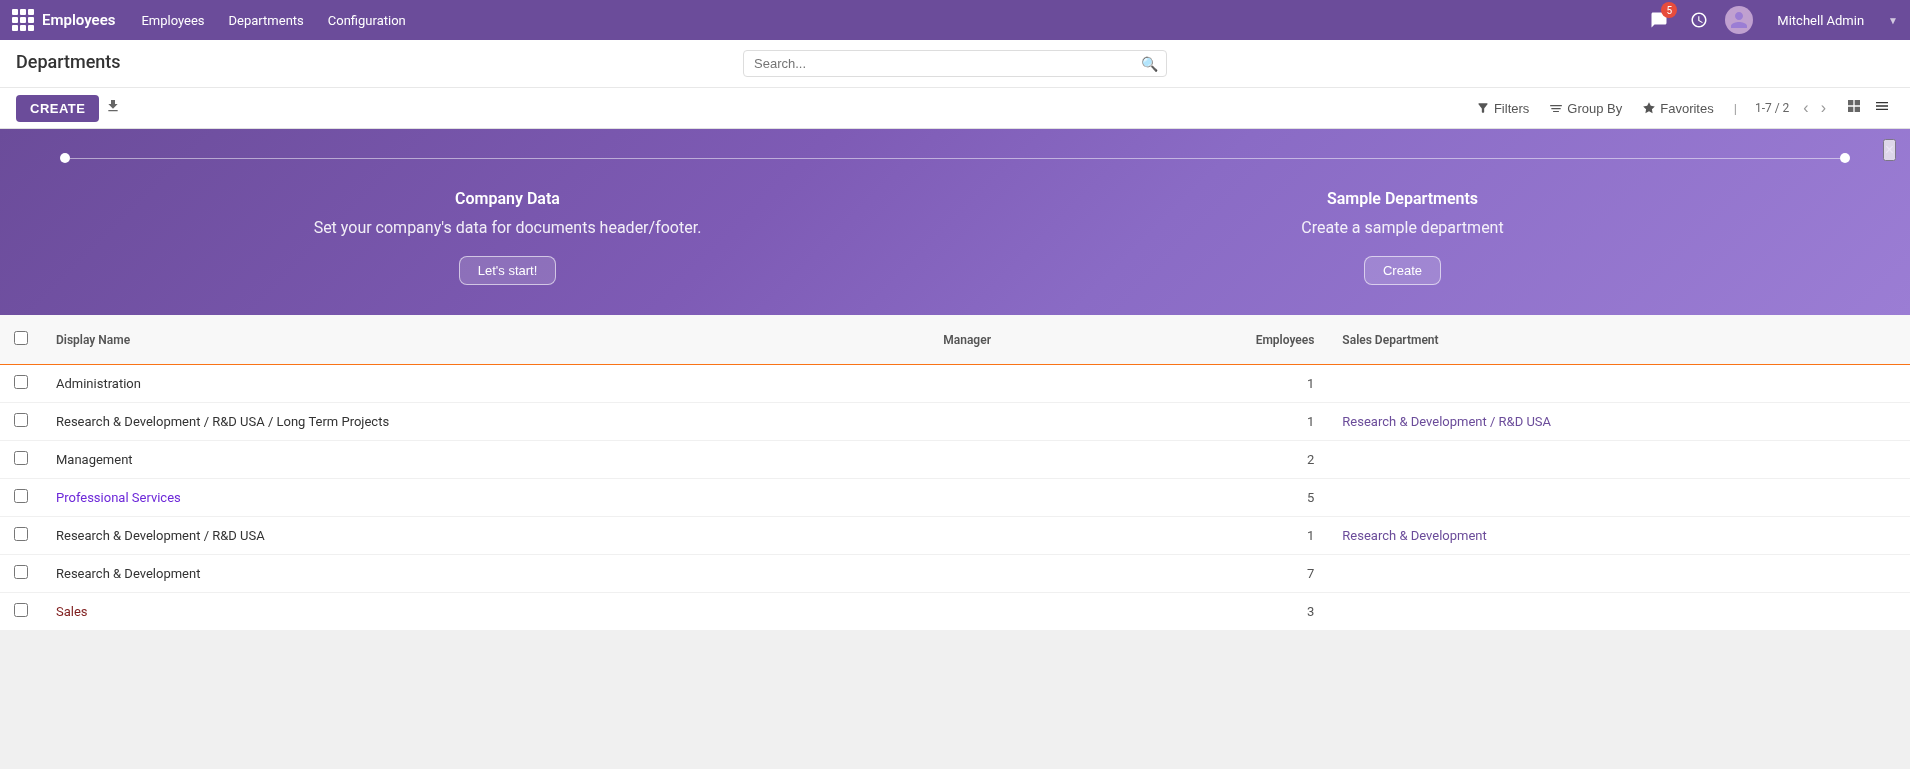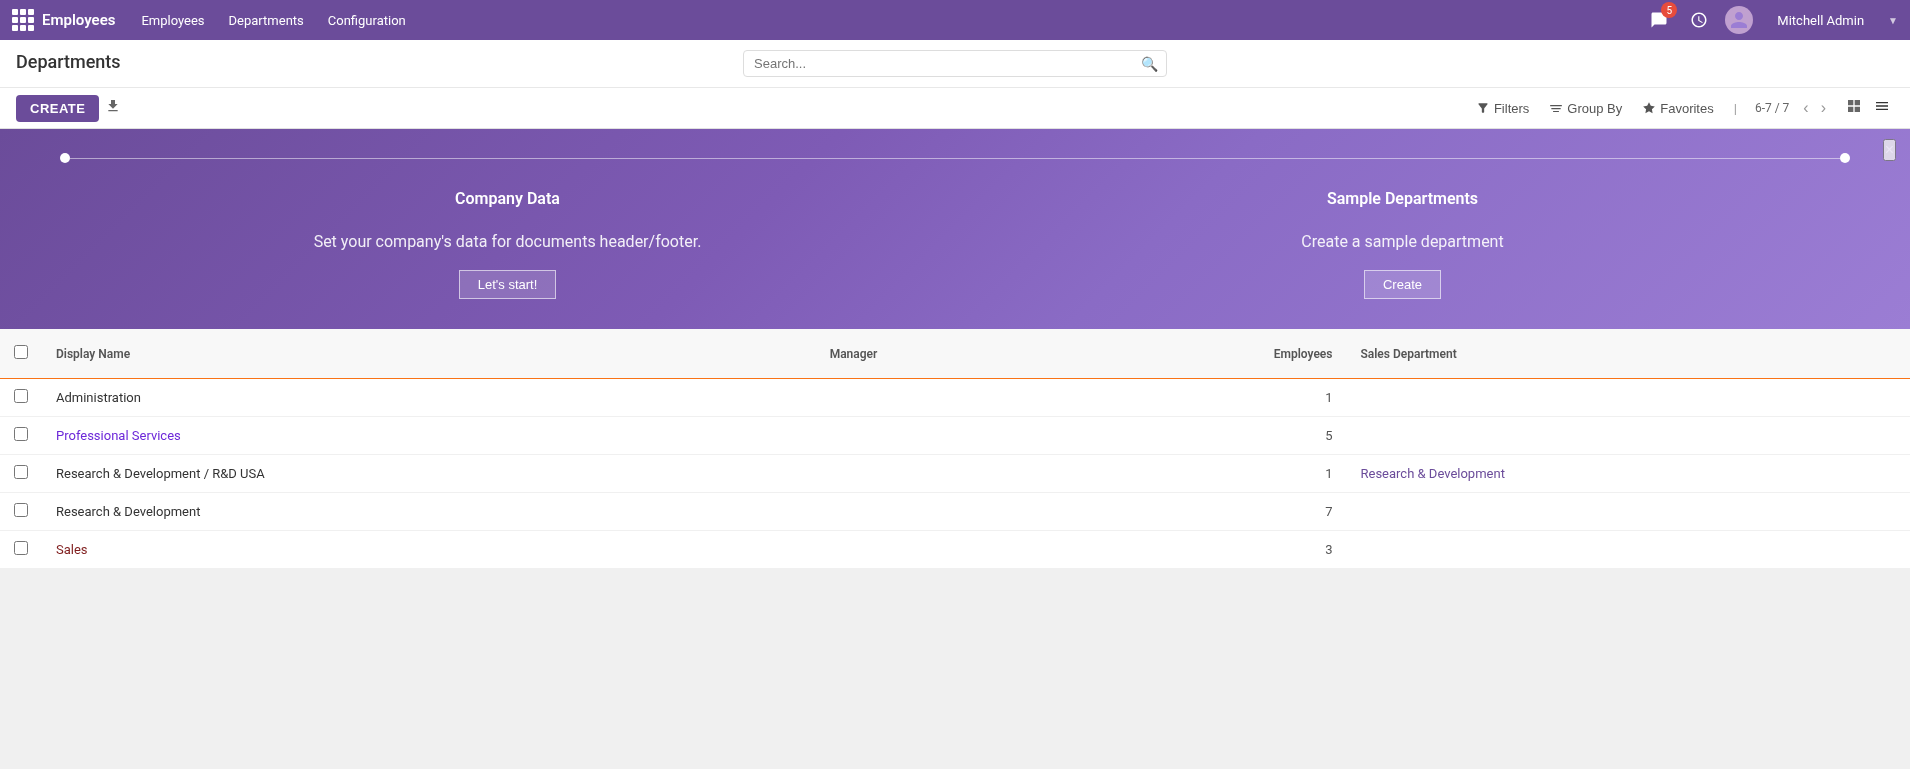--- a/index.html
+++ b/index.html
@@ -133,28 +133,28 @@
       width: 10px; height: 10px;
       background: white;
       border-radius: 50%;
       flex-shrink: 0;
     }
     .banner-section {
       text-align: center;
       color: white;
       flex: 1;
     }
-    .banner-title { font-size: 16px; font-weight: 600; margin-bottom: 22px; }
+    .banner-title { font-size: 16px; font-weight: 600; margin-bottom: 8px; }
     .banner-desc { font-size: 16px; opacity: 0.9; margin-bottom: 16px; line-height: 1.5; }
     .banner-btn {
       background: rgba(255,255,255,0.15);
       border: 1px solid rgba(255,255,255,0.6);
       color: white;
       padding: 6px 18px;
-      border-radius: 0;
+      border-radius: 8px;
       cursor: pointer;
       font-size: 13px;
     }
 
     
     .table-container { background: white; }
     table { width: 100%; border-collapse: collapse; }
     thead tr { background: #f8f8f8; border-bottom: 1px solid #e0e0e0; }
     thead th {
       padding: 16px 14px;
@@ -279,21 +279,21 @@
       </svg>
       <span>Group By</span>
     </button>
     <button class="filter-btn">
       <svg width="14" height="14" viewBox="0 0 24 24" fill="#555">
         <path d="M12 2l3.09 6.26L22 9.27l-5 4.87 1.18 6.88L12 17.77l-6.18 3.25L7 14.14 2 9.27l6.91-1.01L12 2z"></path>
       </svg>
       <span>Favorites</span>
     </button>
     <span style="margin: 0 8px; color:#999;">|</span>
-    <span class="pagination-info">6-7 / 7</span>
+    <span class="pagination-info">1-7 / 2</span>
     <button class="pagination-btn">‹</button>
     <button class="pagination-btn">›</button>
     <div class="view-toggle">
       <button class="view-btn">
         <svg width="16" height="16" viewBox="0 0 24 24" fill="#666">
           <path d="M3 3h8v8H3zm10 0h8v8h-8zM3 13h8v8H3zm10 0h8v8h-8z"></path>
         </svg>
       </button>
       <button class="view-btn">
         <svg width="16" height="16" viewBox="0 0 24 24" fill="#333">
@@ -346,20 +346,38 @@
       </td>
       <td style="color: #333">Administration</td>
       <td></td>
       <td class="numeric">1</td>
       <td class="link-style"></td>
     </tr>
         <tr>
       <td class="col-check">
         <input type="checkbox" class="row-checkbox" style="">
       </td>
+      <td style="color: #333">Research &amp; Development / R&amp;D USA / Long Term Projects</td>
+      <td></td>
+      <td class="numeric">1</td>
+      <td class="link-style">Research &amp; Development / R&amp;D USA</td>
+    </tr>
+        <tr>
+      <td class="col-check">
+        <input type="checkbox" class="row-checkbox" style="">
+      </td>
+      <td style="color: #333">Management</td>
+      <td></td>
+      <td class="numeric">2</td>
+      <td class="link-style"></td>
+    </tr>
+        <tr>
+      <td class="col-check">
+        <input type="checkbox" class="row-checkbox" style="">
+      </td>
       <td style="color: #6d28d9">Professional Services</td>
       <td></td>
       <td class="numeric">5</td>
       <td class="link-style"></td>
     </tr>
         <tr>
       <td class="col-check">
         <input type="checkbox" class="row-checkbox" style="">
       </td>
       <td style="color: #333">Research &amp; Development / R&amp;D USA</td>

